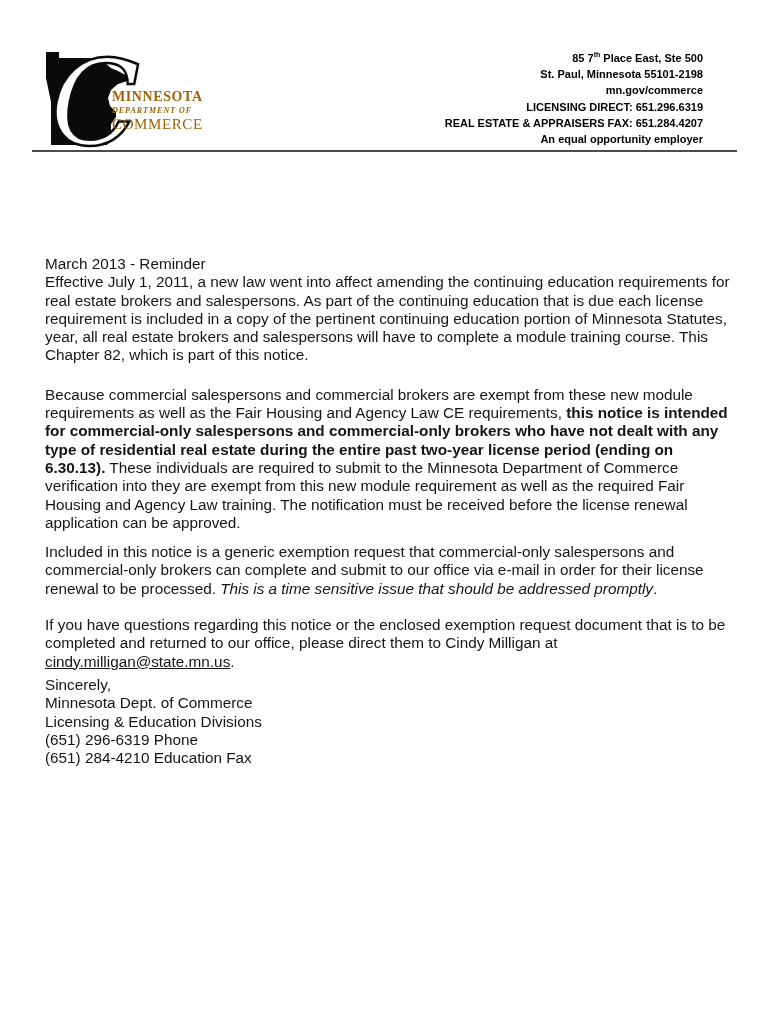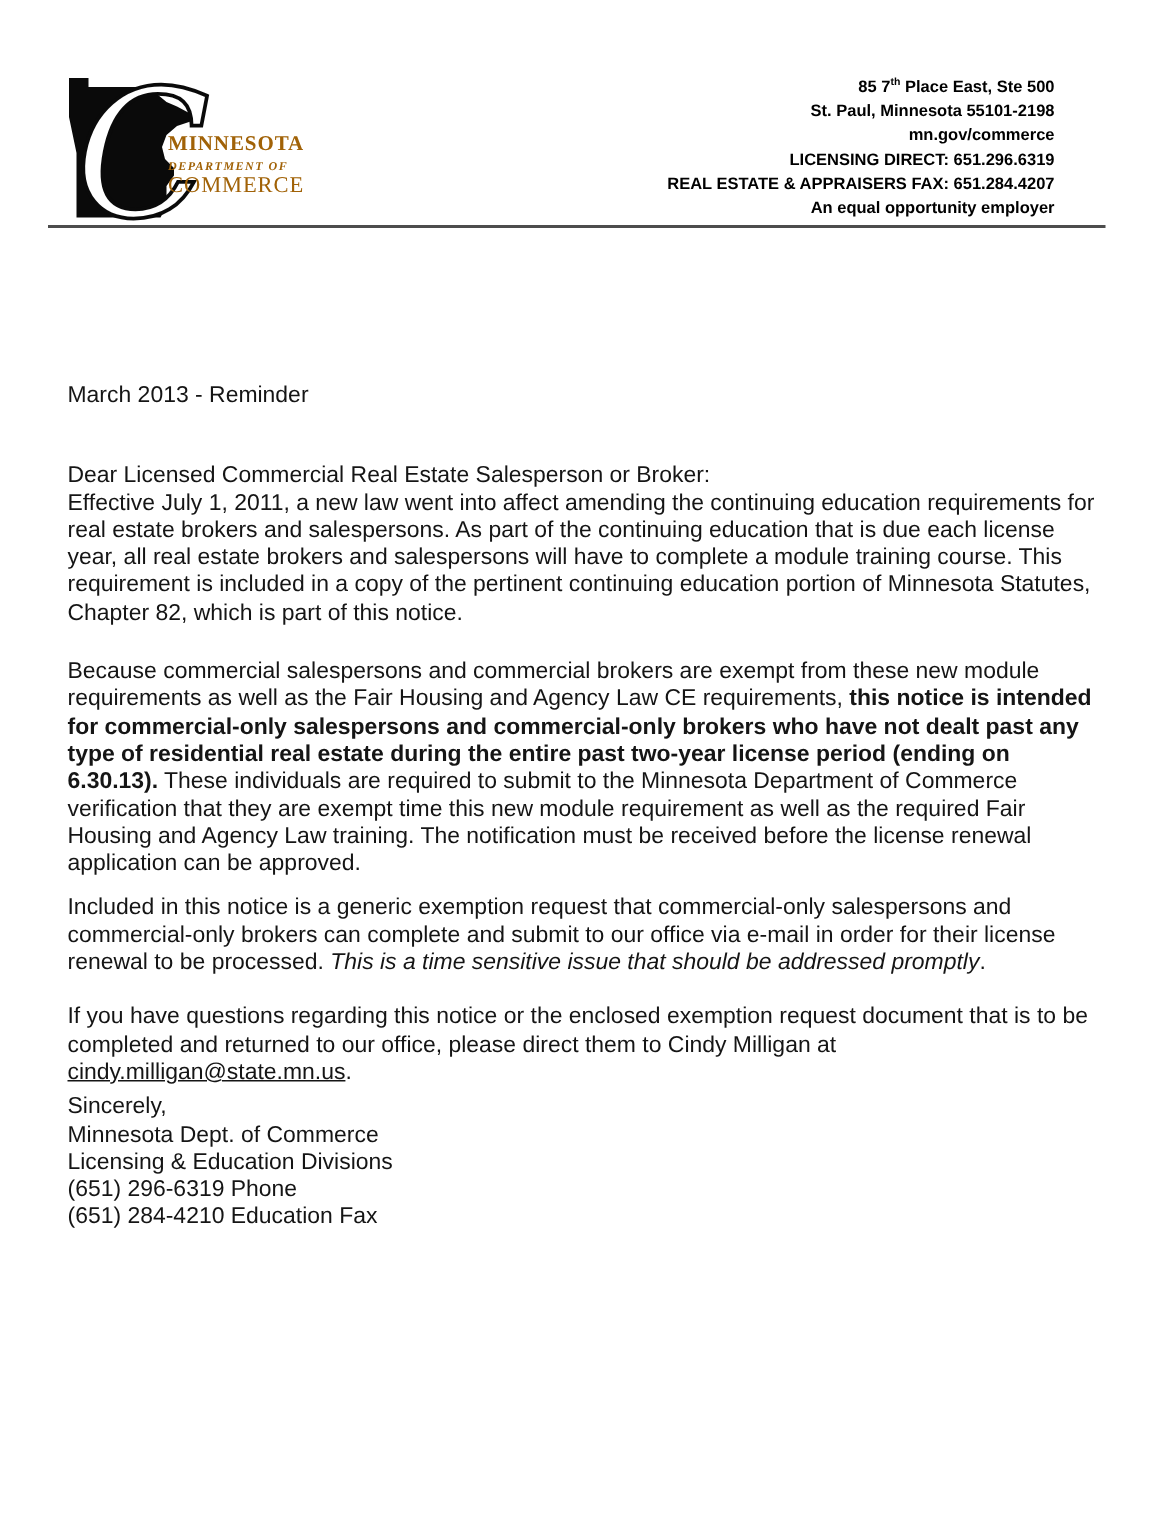--- a/index.html
+++ b/index.html
@@ -59,37 +59,34 @@
         <div class="line"><span>REAL ESTATE &amp; APPRAISERS FAX: 651.284.4207</span></div>
         <div class="line"><span>An equal opportunity employer</span></div>
       </div>
     <div class="rule"></div>
   </div>
 
   <div class="letter-body">
       <div style="margin-top: 0px;">
         <div class="line"><span>March 2013 - Reminder</span></div>
       </div>
-      <div style="margin-top: 35px;">
-        <div class="line"><span>Dear Licensed Commercial Real Estate Salesperson or Broker:</span></div>
-      </div>
       <div style="">
         <div class="line"><span>Effective July 1, 2011, a new law went into affect amending the continuing education requirements for</span></div>
         <div class="line"><span>real estate brokers and salespersons. As part of the continuing education that is due each license</span></div>
+        <div class="line"><span>requirement is included in a copy of the pertinent continuing education portion of Minnesota Statutes,</span></div>
         <div class="line"><span>year, all real estate brokers and salespersons will have to complete a module training course. This</span></div>
-        <div class="line"><span>requirement is included in a copy of the pertinent continuing education portion of Minnesota Statutes,</span></div>
         <div class="line"><span>Chapter 82, which is part of this notice.</span></div>
       </div>
       <div style="margin-top: 21px;">
         <div class="line"><span>Because commercial salespersons and commercial brokers are exempt from these new module</span></div>
         <div class="line"><span>requirements as well as the Fair Housing and Agency Law CE requirements, </span><span class="b">this notice is intended</span></div>
-        <div class="line"><span class="b">for commercial-only salespersons and commercial-only brokers who have not dealt past any</span></div>
+        <div class="line"><span class="b">for commercial-only salespersons and commercial-only brokers who have not dealt with any</span></div>
         <div class="line"><span class="b">type of residential real estate during the entire past two-year license period (ending on</span></div>
         <div class="line"><span class="b">6.30.13).</span><span> These individuals are required to submit to the Minnesota Department of Commerce</span></div>
-        <div class="line"><span>verification that they are exempt time this new module requirement as well as the required Fair</span></div>
+        <div class="line"><span>verification into they are exempt from this new module requirement as well as the required Fair</span></div>
         <div class="line"><span>Housing and Agency Law training. The notification must be received before the license renewal</span></div>
         <div class="line"><span>application can be approved.</span></div>
       </div>
       <div style="margin-top: 11px;">
         <div class="line"><span>Included in this notice is a generic exemption request that commercial-only salespersons and</span></div>
         <div class="line"><span>commercial-only brokers can complete and submit to our office via e-mail in order for their license</span></div>
         <div class="line"><span>renewal to be processed. </span><span class="i">This is a time sensitive issue that should be addressed promptly</span><span>.</span></div>
       </div>
       <div style="margin-top: 18px;">
         <div class="line"><span>If you have questions regarding this notice or the enclosed exemption request document that is to be</span></div>

